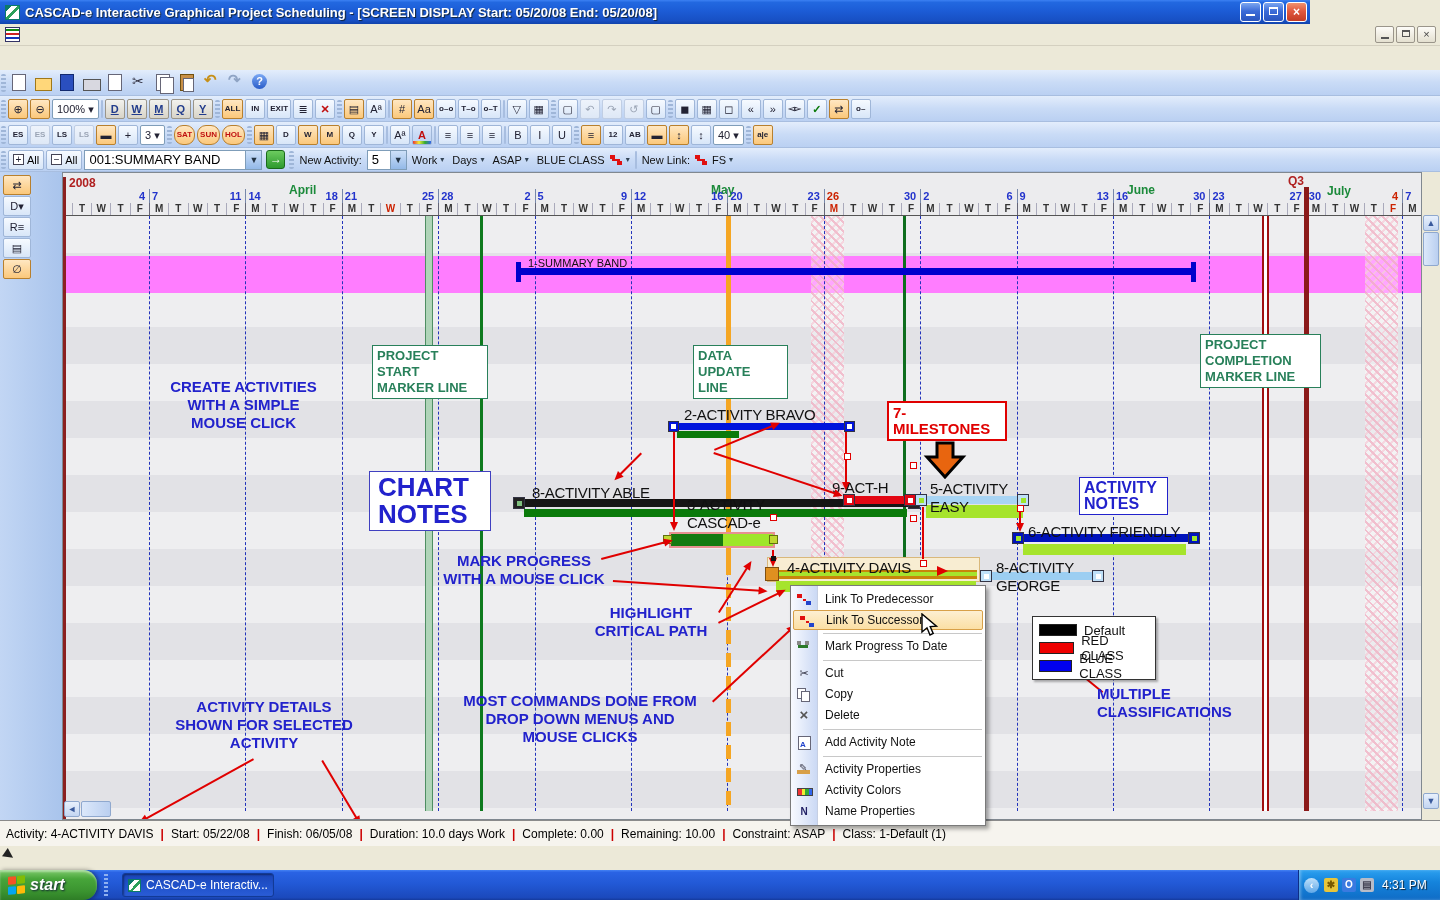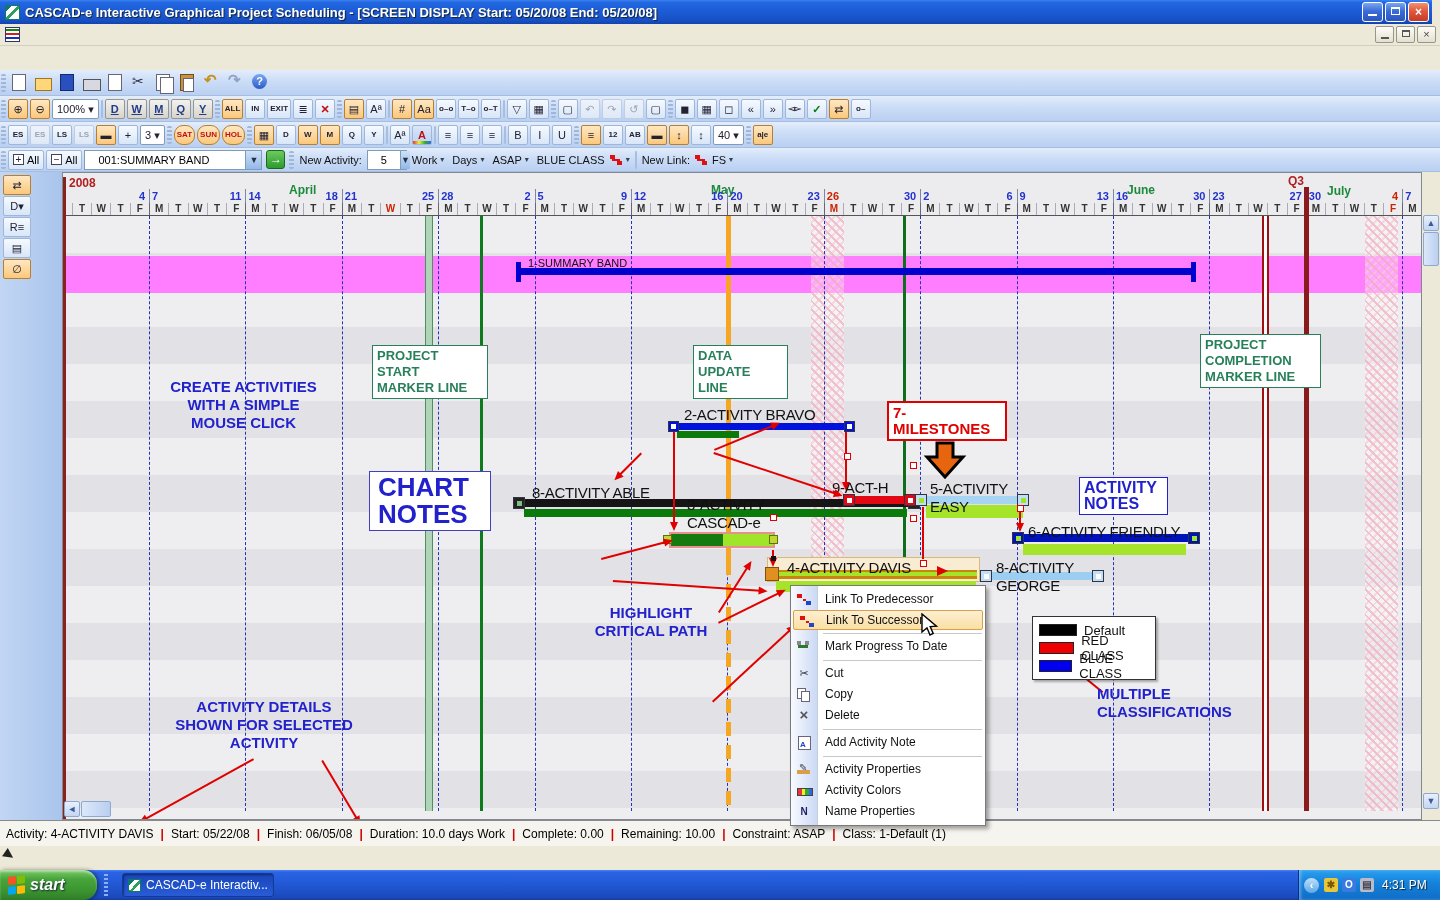--- a/index.html
+++ b/index.html
@@ -1,21 +1,21 @@
 <!DOCTYPE html>
 <html><head>
 <meta charset="utf-8">
 <style>
   html,body{margin:0;padding:0;background:#555;}
   *{box-sizing:border-box;}
   #screen{position:relative;width:1440px;height:900px;overflow:hidden;background:#ECE9D8;
     font-family:"Liberation Sans",sans-serif;}
   .abs{position:absolute;}
   
-  #titlebar{position:absolute;left:0;top:0;width:1432px;height:24px;display:flex;align-items:center;
+  #titlebar{position:absolute;left:0;top:0;width:1310px;height:24px;display:flex;align-items:center;
     background:linear-gradient(180deg,#3C81F3 0%,#2268E0 10%,#1C5CD6 45%,#1850C4 85%,#1143AC 100%);}
   #titlebar .appico{width:15px;height:15px;margin:0 5px;background:#fff;border:1px solid #0B7A6A;
     background-image:linear-gradient(135deg,#0B7A6A 22%,transparent 22%,transparent 45%,#2BA05A 45%,#2BA05A 60%,transparent 60%);}
   #title-text{color:#fff;font-weight:bold;font-size:13px;text-shadow:1px 1px 1px #123;white-space:nowrap;}
   .wbtns{position:absolute;right:3px;top:2px;display:flex;gap:2px;}
   .wbtn{width:21px;height:20px;border-radius:3px;border:1px solid #fff;color:#fff;font-size:12px;line-height:18px;
     text-align:center;background:linear-gradient(180deg,#7BA6F0,#3C6CD8 45%,#2A55BE);font-weight:bold;}
   .wbtn.close{background:linear-gradient(180deg,#F0926F,#E0583E 45%,#C43C24);}
   
   #mdibar{position:absolute;left:0;top:24px;width:1440px;height:22px;background:#ECE9D8;border-bottom:1px solid #D4D0C0;}
@@ -61,21 +61,21 @@
   .ic-undo::before{content:"↶";background:none;border:none;font-size:15px;color:#C79018;font-weight:bold;top:-2px;}
   .ic-redo::before{content:"↷";background:none;border:none;font-size:15px;color:#8FA4C4;font-weight:bold;top:-2px;}
   .ic-help::before{content:"?";background:linear-gradient(#7AA8F4,#2A5CC8);border:none;border-radius:50%;color:#fff;
     font-weight:bold;width:15px;height:15px;line-height:15px;text-align:center;font-size:11px;}
   
   .xbtn{display:inline-flex;align-items:center;height:20px;margin:1px;padding:0 4px;border:1px solid #9FB6D8;
     border-radius:2px;background:linear-gradient(#F6FAFF,#D8E6F8);font-size:11px;}
   .xbtn .sq{display:inline-block;width:11px;height:11px;border:1px solid #445;background:#fff;margin-right:3px;
     font-size:10px;line-height:9px;text-align:center;color:#223;}
   .combobox{display:inline-flex;align-items:center;height:20px;margin:1px;border:1px solid #7F9DB9;background:#fff;}
-  .combobox .val{padding:0 13px;font-size:11px;white-space:nowrap;}
+  .combobox .val{padding:0 4px;font-size:13px;white-space:nowrap;}
   .combobox .da{width:16px;height:18px;background:linear-gradient(#CDE0F8,#93B9E8);border-left:1px solid #7F9DB9;
     color:#234;font-size:9px;line-height:18px;text-align:center;}
   .flatdd{display:inline-flex;align-items:center;height:20px;margin:1px;padding:0 3px;font-size:11px;color:#111;}
   .flatdd .da2{font-size:8px;color:#345;margin-left:3px;}
   .gobtn{display:inline-block;width:19px;height:19px;margin:1px 3px;border:1px solid #1A6A1A;border-radius:3px;
     background:linear-gradient(#6CCB5F,#2E9A2E);color:#fff;font-weight:bold;text-align:center;line-height:17px;font-size:12px;}
   .linkico{display:inline-block;width:14px;height:12px;background:
     linear-gradient(#E01010,#E01010) 1px 1px/5px 4px no-repeat,
     linear-gradient(#E01010,#E01010) 8px 7px/5px 4px no-repeat,
     linear-gradient(#E01010,#E01010) 3px 5px/8px 2px no-repeat;}
@@ -623,22 +623,27 @@
         </div>
         <div class="redsq" style="position: absolute; left: 781px; top: 280px;"></div>
         <div class="redsq" style="position: absolute; left: 847px; top: 289px;"></div>
         <div class="redsq" style="position: absolute; left: 847px; top: 342px;"></div>
         <div class="redsq" style="position: absolute; left: 707px; top: 341px;"></div>
         <div class="redsq" style="position: absolute; left: 857px; top: 387px;"></div>
         <div class="redsq" style="position: absolute; left: 954px; top: 332px;"></div>
         <div class="annoplain" style="position: absolute; left: 88px; top: 205px; width: 185px; white-space: pre-line;">CREATE ACTIVITIES
 WITH A SIMPLE
 MOUSE CLICK</div>
+        <div class="annoplain" style="position: absolute; left: 368px; top: 379px; width: 186px; white-space: pre-line;">MARK PROGRESS
+WITH A MOUSE CLICK</div>
         <div class="annoplain" style="position: absolute; left: 523px; top: 431px; width: 130px; white-space: pre-line;">HIGHLIGHT
 CRITICAL PATH</div>
+        <div class="annoplain" style="position: absolute; left: 386px; top: 519px; width: 262px; white-space: pre-line;">MOST COMMANDS DONE FROM
+DROP DOWN MENUS AND
+MOUSE CLICKS</div>
         <div class="annoplain" style="position: absolute; left: 101px; top: 525px; width: 200px; white-space: pre-line;">ACTIVITY DETAILS
 SHOWN FOR SELECTED
 ACTIVITY</div>
         <div class="annoplain" style="position: absolute; left: 1034px; top: 512px; width: 165px; text-align: left; white-space: pre-line;">MULTIPLE
 CLASSIFICATIONS</div>
         <div class="annobox" style="position: absolute; left: 306px; top: 298px; width: 122px; color: rgb(34, 34, 204); border-color: rgb(64, 64, 192); font-size: 26px; line-height: 27px; padding: 2px 8px; white-space: pre-line;">CHART
 NOTES</div>
         <div class="annobox" style="position: absolute; left: 309px; top: 172px; width: 116px; color: rgb(40, 128, 90); border-color: rgb(40, 128, 90); white-space: pre-line;">PROJECT START
 MARKER LINE</div>
         <div class="annobox" style="position: absolute; left: 630px; top: 172px; width: 95px; color: rgb(40, 128, 90); border-color: rgb(40, 128, 90); white-space: pre-line;">DATA

